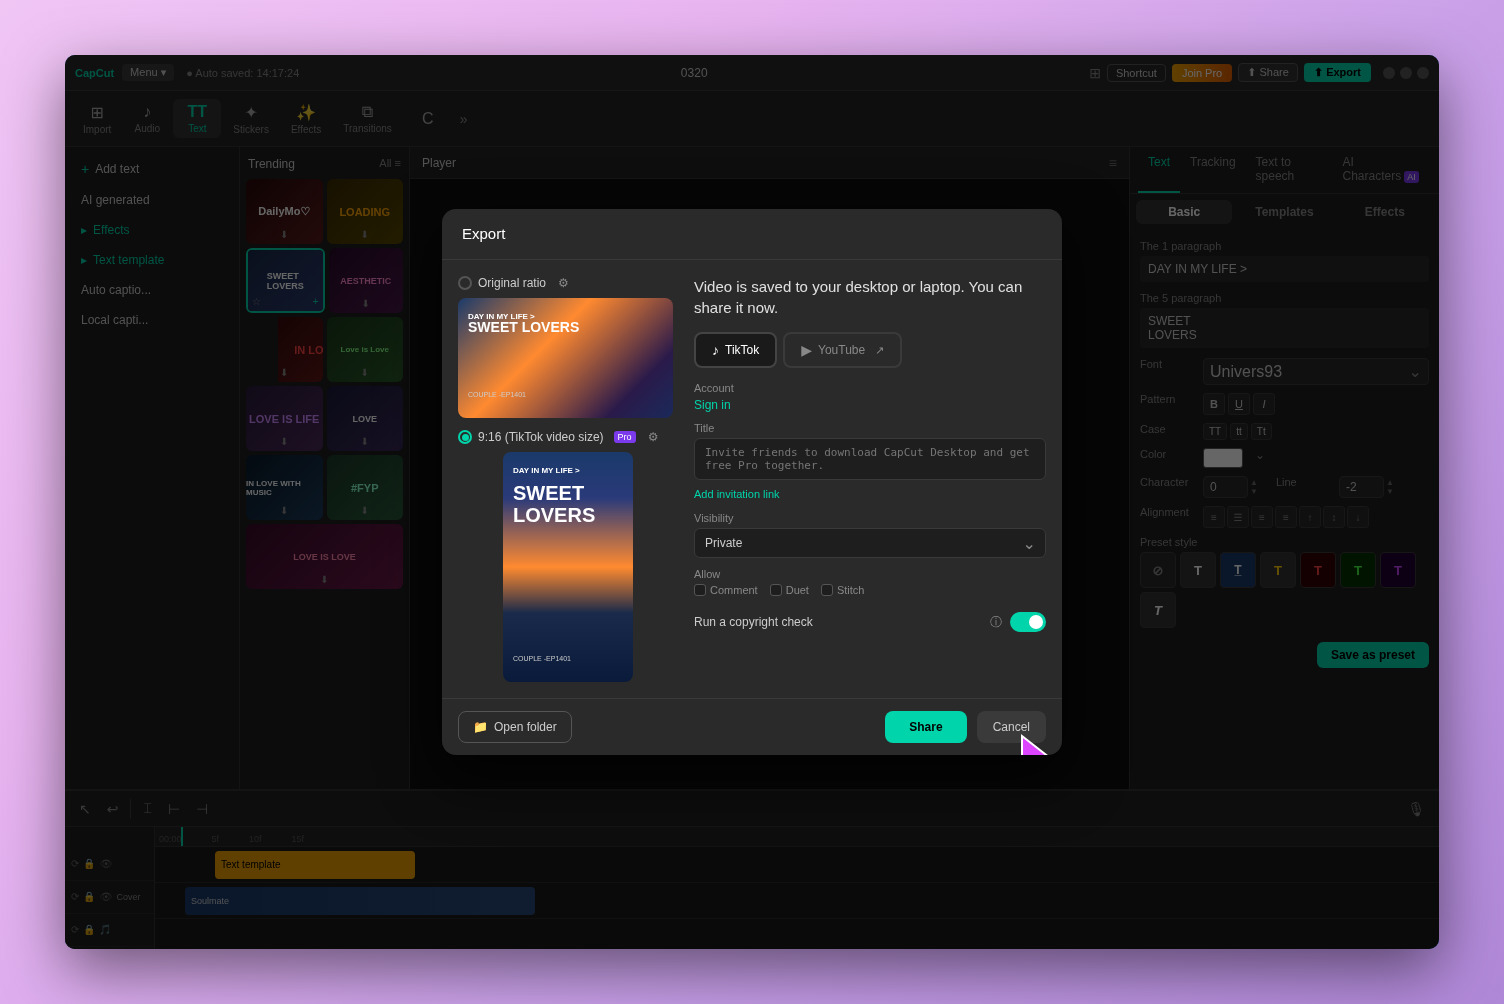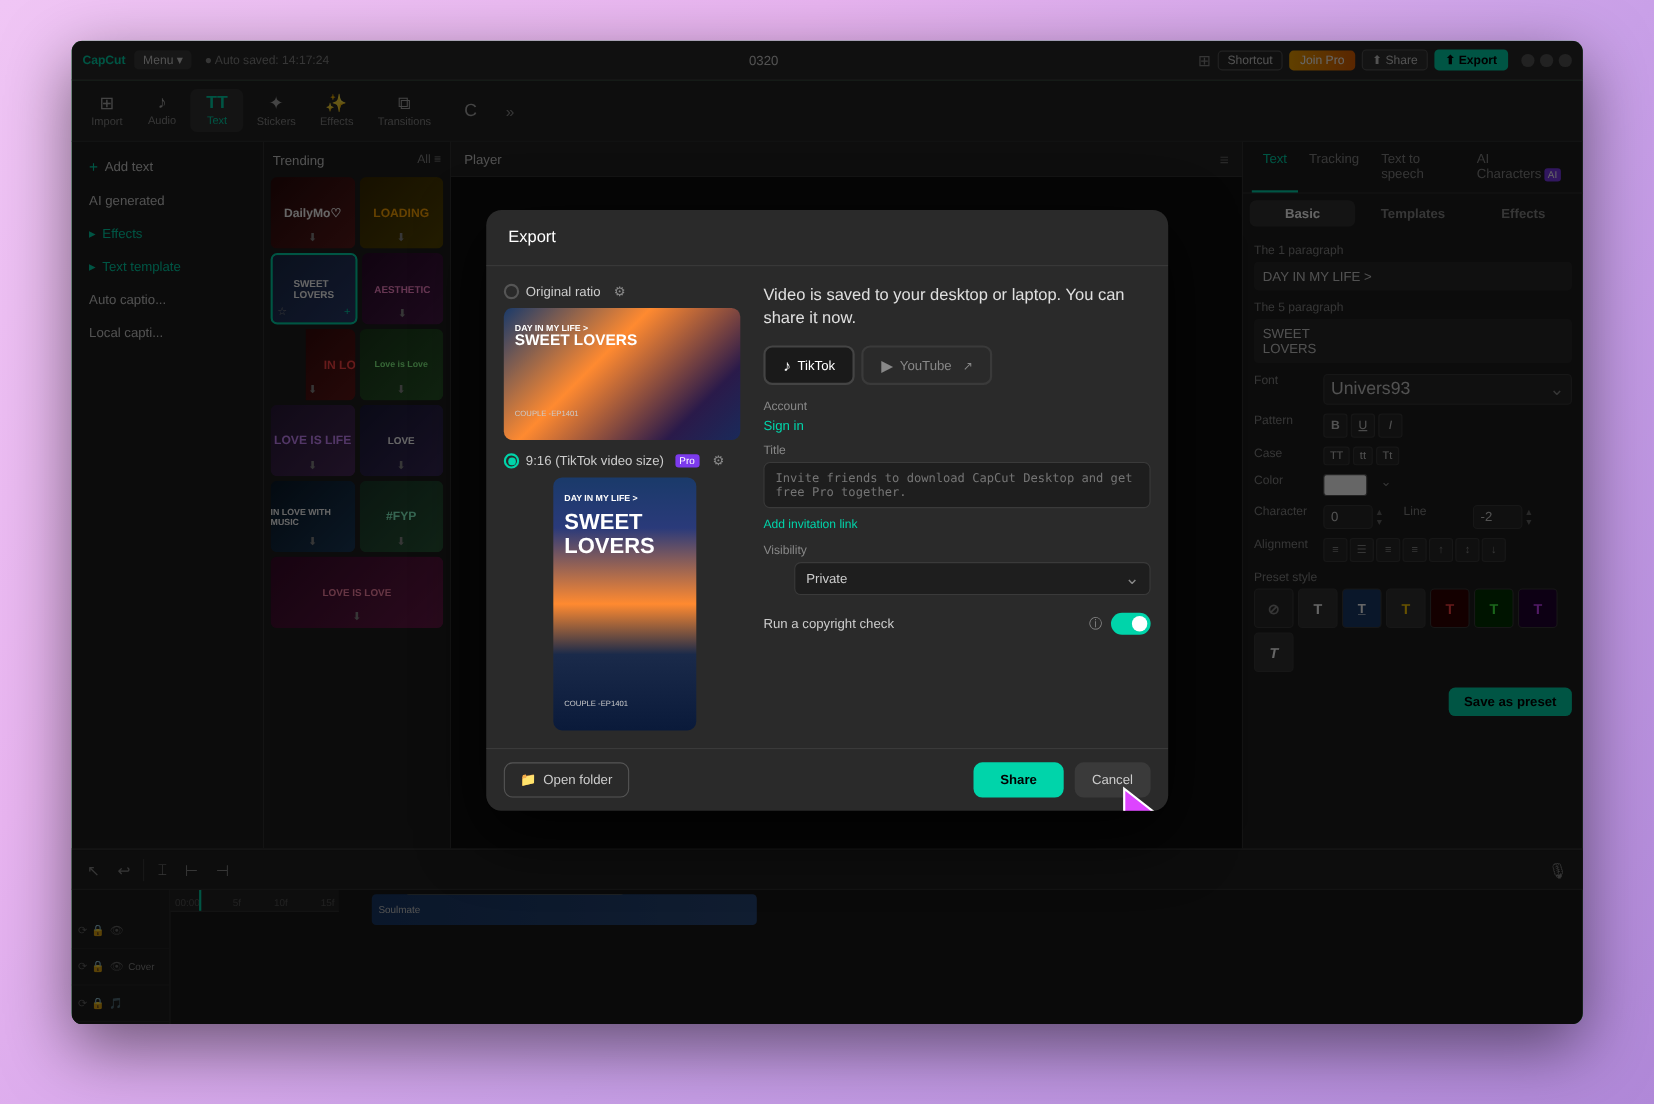--- a/index.html
+++ b/index.html
@@ -7,25 +7,25 @@
       width: 1504px;
       height: 1004px;
       overflow: hidden;
       font-family: -apple-system, BlinkMacSystemFont, 'Segoe UI', sans-serif;
       background: linear-gradient(135deg, #f0c6f5 0%, #e8b4f0 30%, #c9a0e8 60%, #b088d8 100%);
     }
 
     
     .app-window {
       position: absolute;
-      top: 37px;
+      top: 55px;
       left: 65px;
       width: 1374px;
       height: 894px;
-      background: #86efac;
+      background: #3b82f6;
       border-radius: 10px;
       overflow: hidden;
       box-shadow: 0 20px 60px rgba(0,0,0,0.5);
     }
 
     
     .title-bar {
       height: 36px;
       background: #2a2a2a;
       display: flex;
@@ -583,21 +583,21 @@
       font-size: 10px;
       color: #000;
       font-weight: 500;
     }
     .tl-clip.text-template { background: #f0a000; left: 60px; width: 200px; }
     .tl-clip.video { background: linear-gradient(90deg, #2a4a8a, #3a5a9a); left: 30px; width: 350px; color: #ccc; font-size: 9px; }
     .tl-clip.video2 { background: linear-gradient(90deg, #1a3a2a, #2a4a3a); left: 30px; width: 350px; color: #ccc; font-size: 9px; }
     .timeline-right-tracks {
       flex: 1;
       display: flex;
-      flex-direction: row;
+      flex-direction: column;
     }
     .tl-ruler-row {
       height: 20px;
       background: #252525;
       border-bottom: 1px solid #333;
       position: relative;
     }
     .tl-ruler-marks {
       display: flex;
       height: 100%;
@@ -813,21 +813,20 @@
       background: #1e1e1e;
       border: 1px solid #3a3a3a;
       border-radius: 6px;
       padding: 7px 10px;
       color: #888;
       font-size: 11px;
       resize: none;
     }
     .form-select-wrapper {
       position: relative;
-      margin-left: 28px;
     }
     .form-select {
       width: 100%;
       background: #1e1e1e;
       border: 1px solid #3a3a3a;
       border-radius: 6px;
       padding: 7px 10px;
       color: #ccc;
       font-size: 12px;
       appearance: none;
@@ -1334,20 +1333,37 @@
             <div class="form-select-wrapper">
               <select class="form-select">
                 <option>Private</option>
                 <option>Public</option>
                 <option>Friends</option>
               </select>
               <span class="form-select-arrow">⌄</span>
             </div>
           </div>
 
+          <div class="form-section">
+            <div class="form-label">Allow</div>
+            <div class="allow-section">
+              <div class="checkbox-item">
+                <div class="checkbox"></div>
+                <span class="checkbox-label">Comment</span>
+              </div>
+              <div class="checkbox-item">
+                <div class="checkbox"></div>
+                <span class="checkbox-label">Duet</span>
+              </div>
+              <div class="checkbox-item">
+                <div class="checkbox"></div>
+                <span class="checkbox-label">Stitch</span>
+              </div>
+            </div>
+          </div>
 
           <div class="copyright-row">
             <span class="copyright-label">Run a copyright check</span>
             <span class="copyright-info">ⓘ</span>
             <div class="toggle"></div>
           </div>
         </div>
       </div>
 
       <div class="modal-footer">

